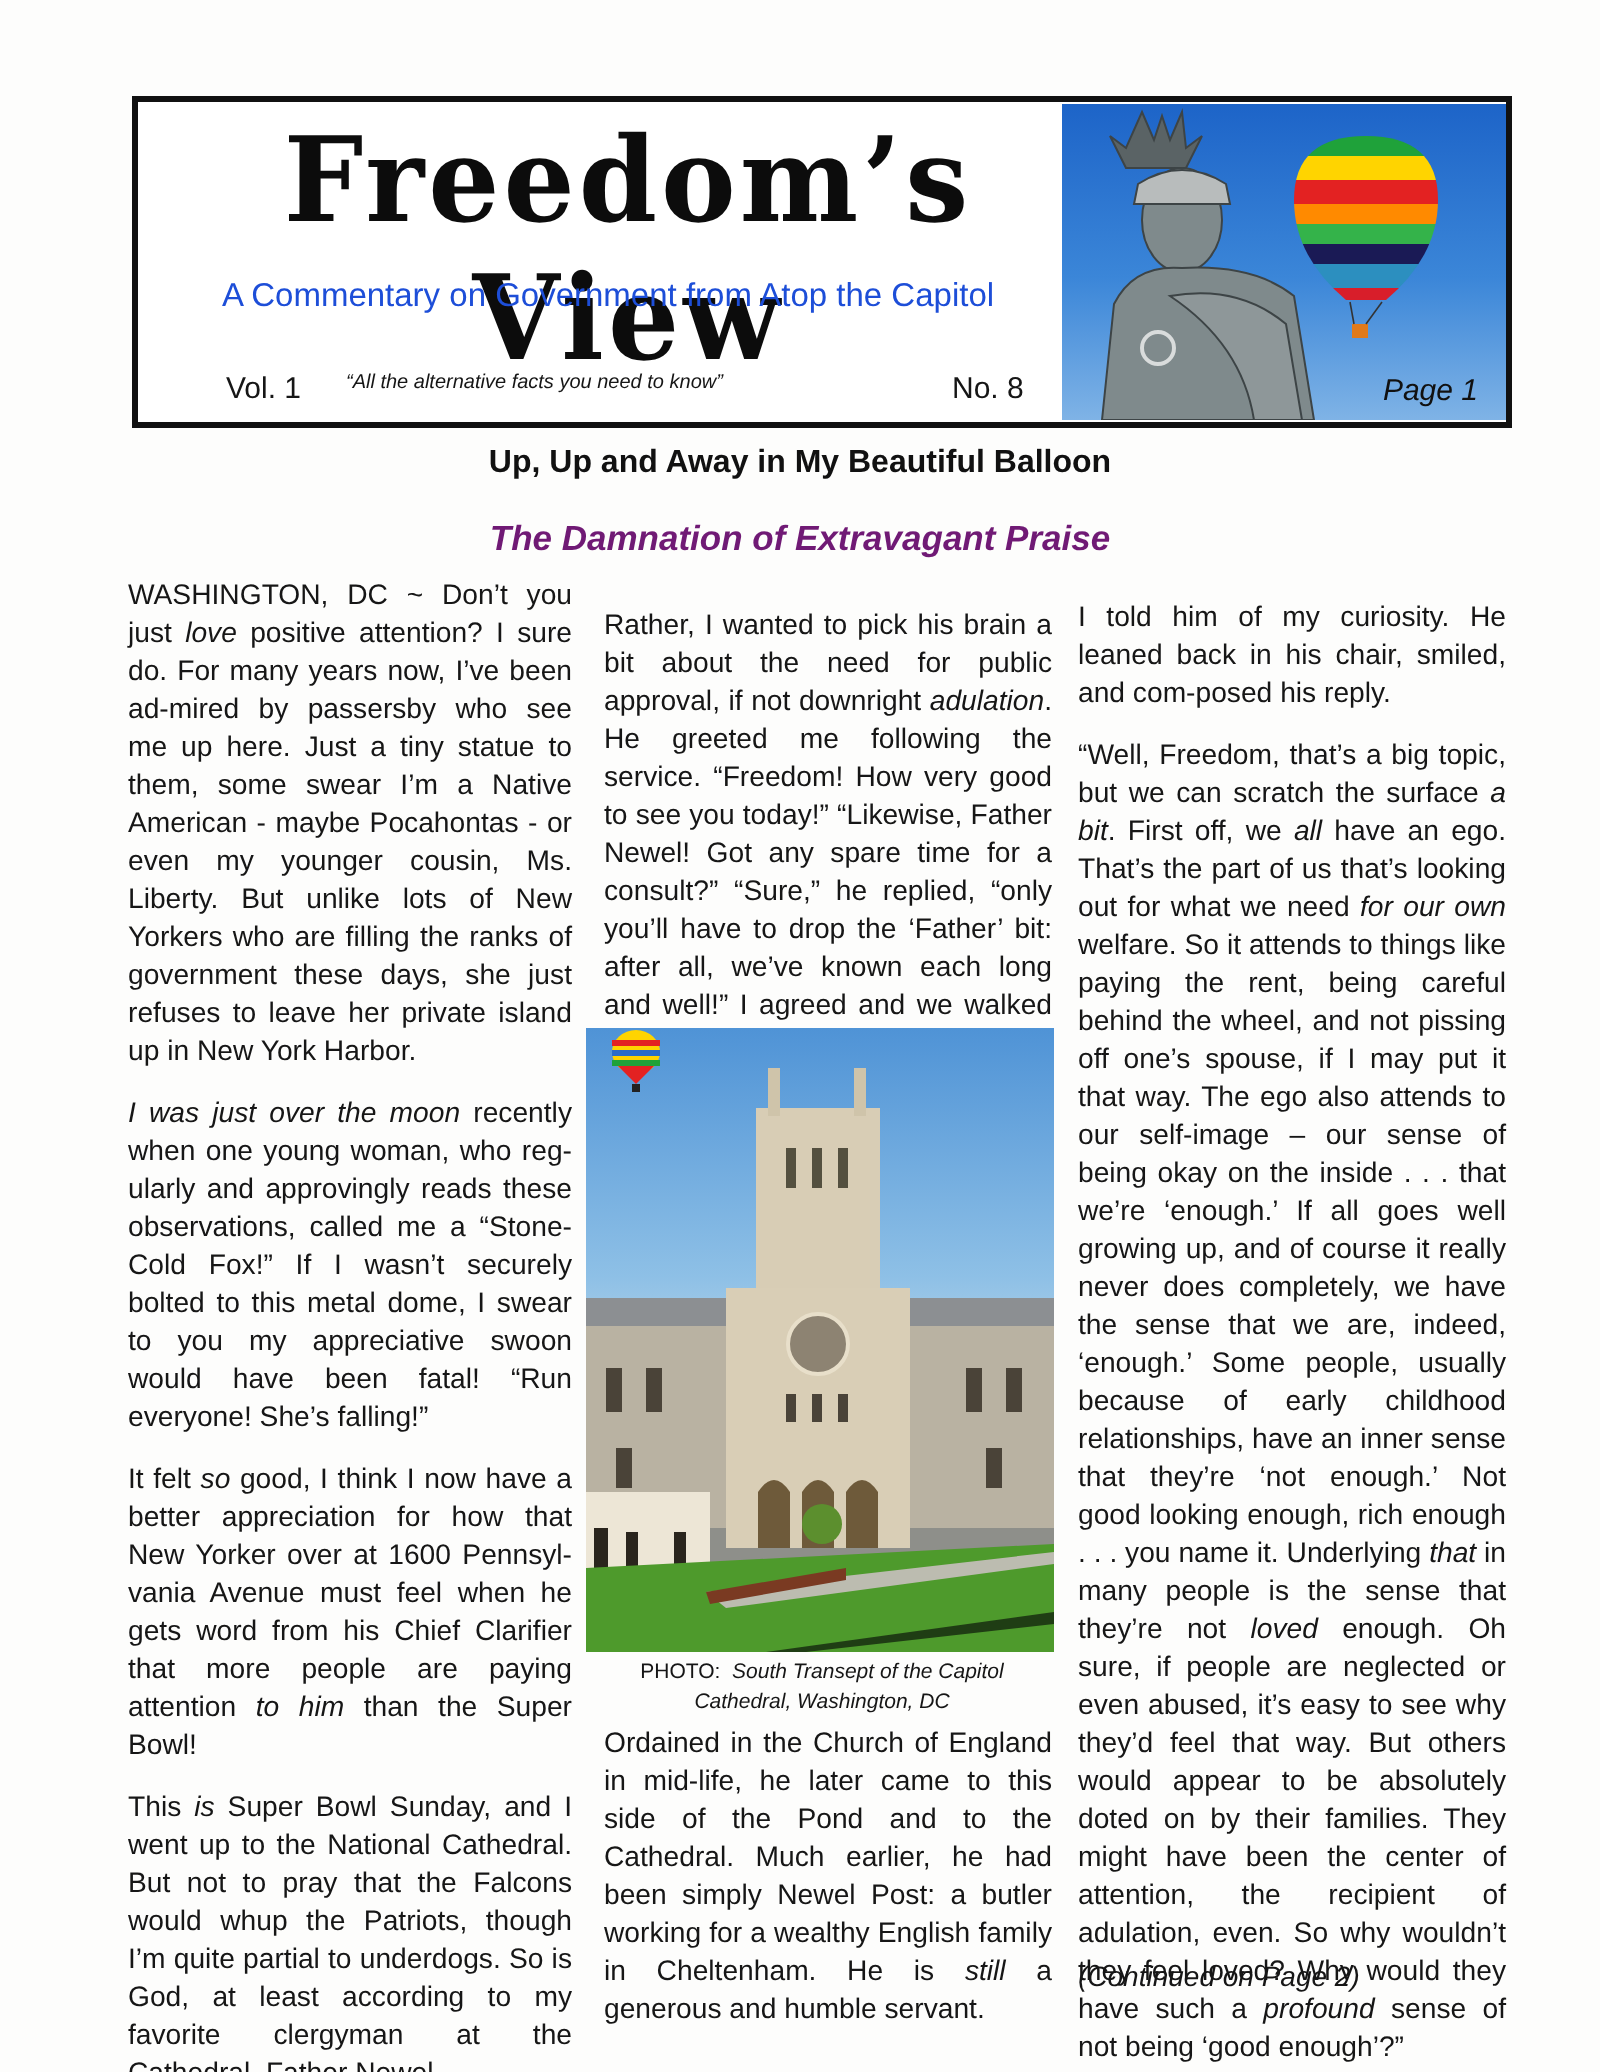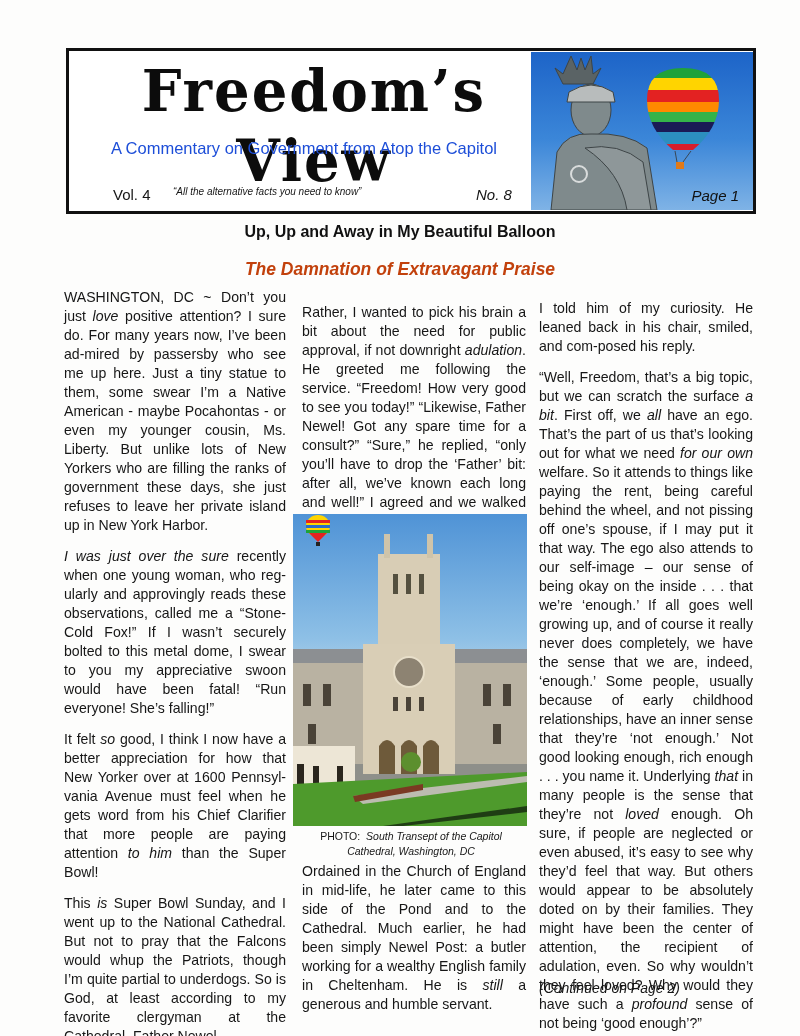--- a/index.html
+++ b/index.html
@@ -20,34 +20,34 @@
     font-family: "DejaVu Serif", "Liberation Serif", serif;
     font-weight: bold; font-size: 56px; letter-spacing: 2px; color: #0c0c0c;
     transform: scaleY(1.05);
   }
   .mast-sub {
     position: absolute; left: 10px; top: 88px; width: 450px; text-align: center;
     font-size: 16.5px; color: #1d4ed8;
   }
   .mast-vol { position: absolute; left: 44px; top: 135px; font-size: 15px; }
   .mast-motto { position: absolute; left: 104px; top: 135px; font-size: 10px; font-style: italic; }
-  .mast-no { position: absolute; left: 407px; top: 135px; font-size: 15px; font-style: italic; }
+  .mast-no { position: absolute; left: 407px; top: 135px; font-size: 15px; }
   .mast-photo {
     position: absolute; left: 462px; top: 1px; width: 222px; height: 158px;
     background: linear-gradient(180deg, #1d64c8 0%, #3b86d8 55%, #7fb3e6 100%);
     overflow: hidden;
   }
   .mast-page { position: absolute; right: 14px; bottom: 6px; font-size: 15px; color: #111; font-style: italic; }
   .headline {
     position: absolute; left: 0; top: 223px; width: 800px; text-align: center;
     font-weight: bold; font-size: 16px; color: #111;
   }
   .subhead {
     position: absolute; left: 0; top: 259px; width: 800px; text-align: center;
-    font-weight: bold; font-style: italic; font-size: 17.5px; color: #c2410c;
+    font-weight: bold; font-style: italic; font-size: 17.5px; color: #701a75;
   }
   .col { position: absolute; font-size: 14.1px; line-height: 19px; text-align: justify; hyphens: manual; }
   .col p { margin: 0 0 12px 0; }
   .col1 { left: 64px; top: 288px; width: 222px; }
   .col2 { left: 302px; top: 303px; width: 224px; }
   .col3 { left: 539px; top: 299px; width: 214px; }
   .photo {
     position: absolute; left: 293px; top: 514px; width: 234px; height: 312px; overflow: hidden;
     background: linear-gradient(180deg, #4f93d6 0%, #8ec0e6 40%, #c9dde9 60%, #8e8f8a 60%);
   }
@@ -59,21 +59,21 @@
   .continued { position: absolute; left: 539px; top: 980px; width: 214px; text-align: left; font-style: italic; font-size: 14px; }
   em { font-style: italic; }
 </style>
 </head>
 <body>
 
 <div class="masthead">
   <div class="mast-left">
     <div class="mast-title">Freedom’s View</div>
     <div class="mast-sub">A Commentary on Government from Atop the Capitol</div>
-    <div class="mast-vol">Vol. 4</div>
+    <div class="mast-vol">Vol. 1</div>
     <div class="mast-motto">“All the alternative facts you need to know”</div>
     <div class="mast-no">No. 8</div>
   </div>
   <div class="mast-photo">
     <svg width="222" height="158" viewBox="0 0 222 158">
 
       <g fill="#7f8a8c" stroke="#3d4446" stroke-width="1">
         <path d="M40 4 l6 14 l4 -12 l4 12 l6 -14 l2 18 l8 -6 l-8 16 l-30 0 l-8 -16 l8 6 z" fill="#5a6365"></path>
         <ellipse cx="60" cy="58" rx="20" ry="26"></ellipse>
         <path d="M38 40 q22 -14 44 0 l2 10 l-48 0 z" fill="#b8bcbc"></path>
@@ -105,21 +105,21 @@
     </svg>
     <div class="mast-page">Page 1</div>
   </div>
 </div>
 
 <div class="headline">Up, Up and Away in My Beautiful Balloon</div>
 <div class="subhead">The Damnation of Extravagant Praise</div>
 
 <div class="col col1">
   <p><span>WASHINGTON, DC ~ Don’t you just </span><em>love</em><span> positive attention?  I sure do. For many years now, I’ve been ad-mired by passersby who see me up here.  Just a tiny statue to them, some swear I’m a Native American - maybe Pocahontas - or even my younger cousin, Ms. Liberty.  But unlike lots of New Yorkers who are filling the ranks of government these days, she just refuses to leave her private island up in New York Harbor.</span></p>
-  <p><em>I was just over the sure</em><span> recently when one young woman, who reg-ularly and approvingly reads these observations, called me a “Stone-Cold Fox!”  If I wasn’t securely bolted to this metal dome, I swear to you my appreciative swoon would have been fatal!  “Run everyone!  She’s falling!”</span></p>
+  <p><em>I was just over the moon</em><span> recently when one young woman, who reg-ularly and approvingly reads these observations, called me a “Stone-Cold Fox!”  If I wasn’t securely bolted to this metal dome, I swear to you my appreciative swoon would have been fatal!  “Run everyone!  She’s falling!”</span></p>
   <p><span>It felt </span><em>so</em><span> good, I think I now have a better appreciation for how that New Yorker over at 1600 Pennsyl-vania Avenue must feel when he gets word from his Chief Clarifier that more people are paying attention </span><em>to him</em><span> than the Super Bowl!</span></p>
   <p><span>This </span><em>is</em><span> Super Bowl Sunday, and I went up to the National Cathedral.  But not to pray that the Falcons would whup the Patriots, though I’m quite partial to underdogs.  So is God, at least according to my favorite clergyman at the Cathedral, Father Newel.</span></p>
 </div>
 
 <div class="col col2">
   <p><span>Rather, I wanted to pick his brain a bit about the need for public approval, if not downright </span><em>adulation</em><span>.  He greeted me following the service.  “Freedom! How very good to see you today!” “Likewise, Father Newel!  Got any spare time for a consult?” “Sure,” he replied, “only you’ll have to drop the ‘Father’ bit:  after all, we’ve known each long and well!”  I agreed and we walked back to his study.</span></p>
 </div>
 
 <div class="photo">
   <svg width="234" height="312" viewBox="0 0 234 312">

